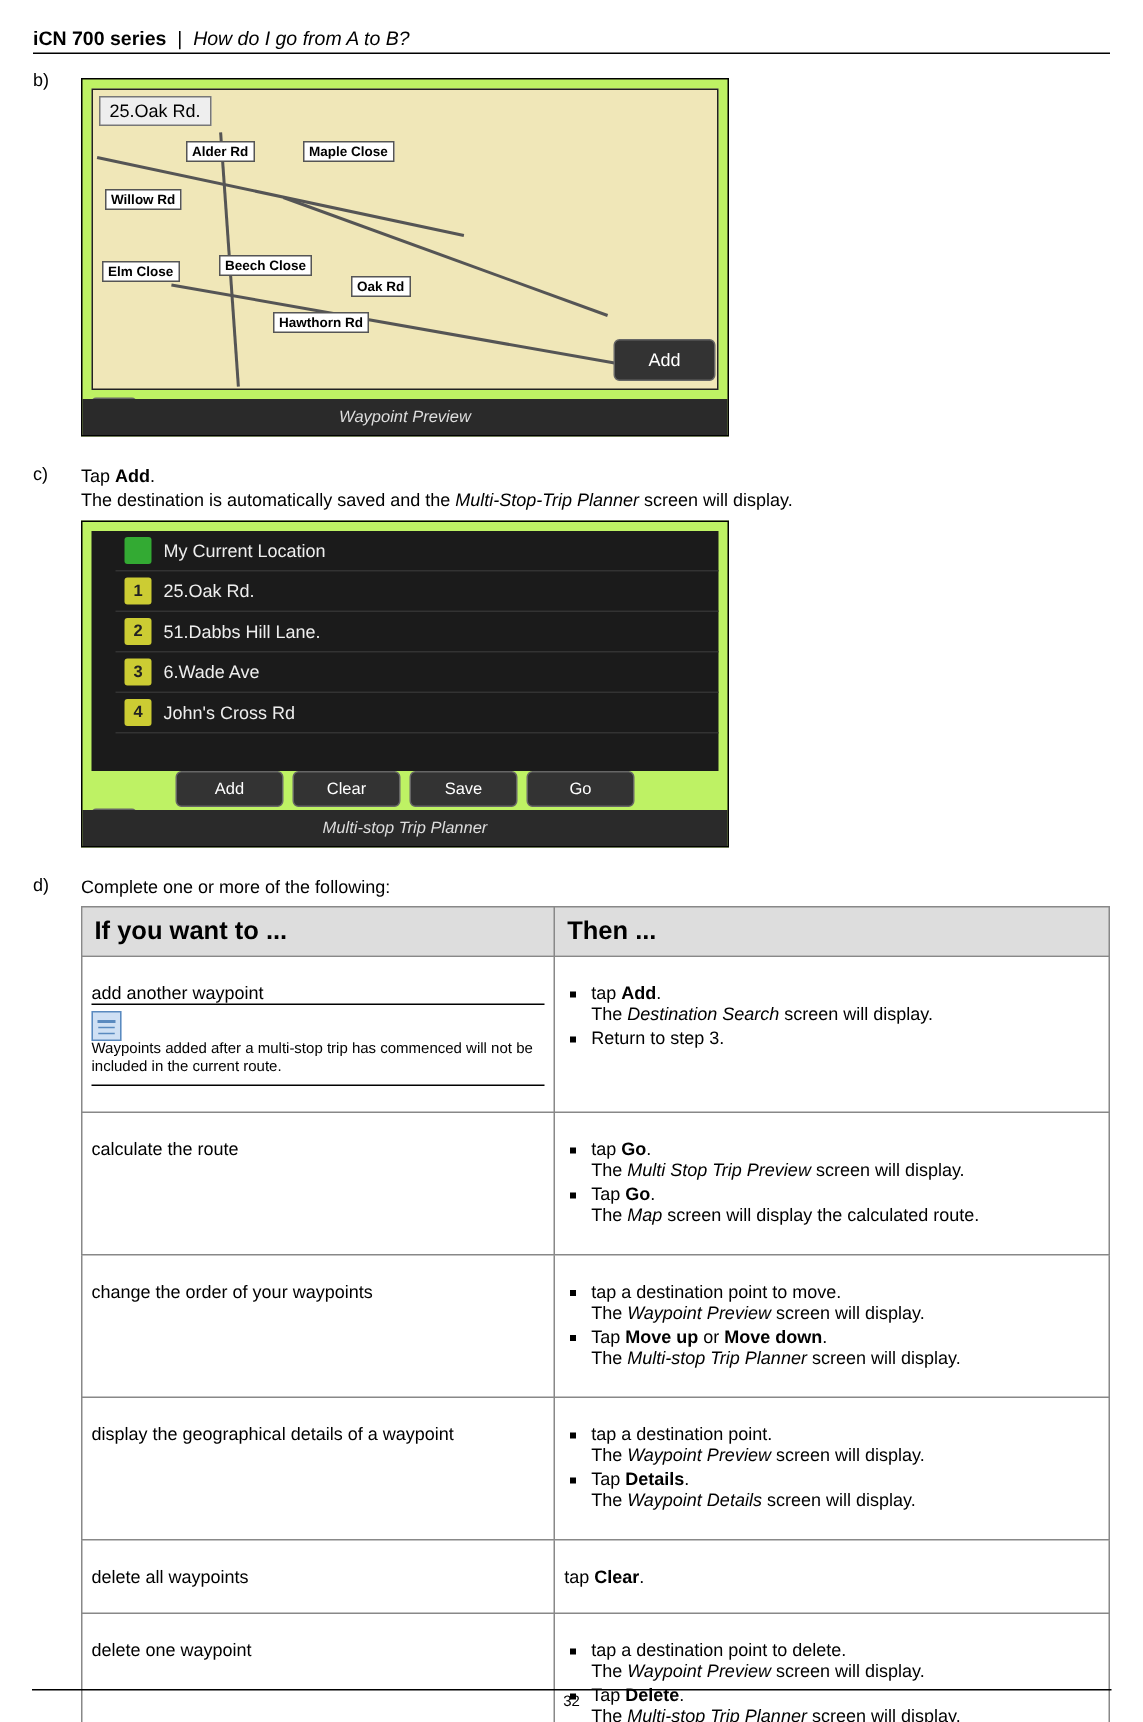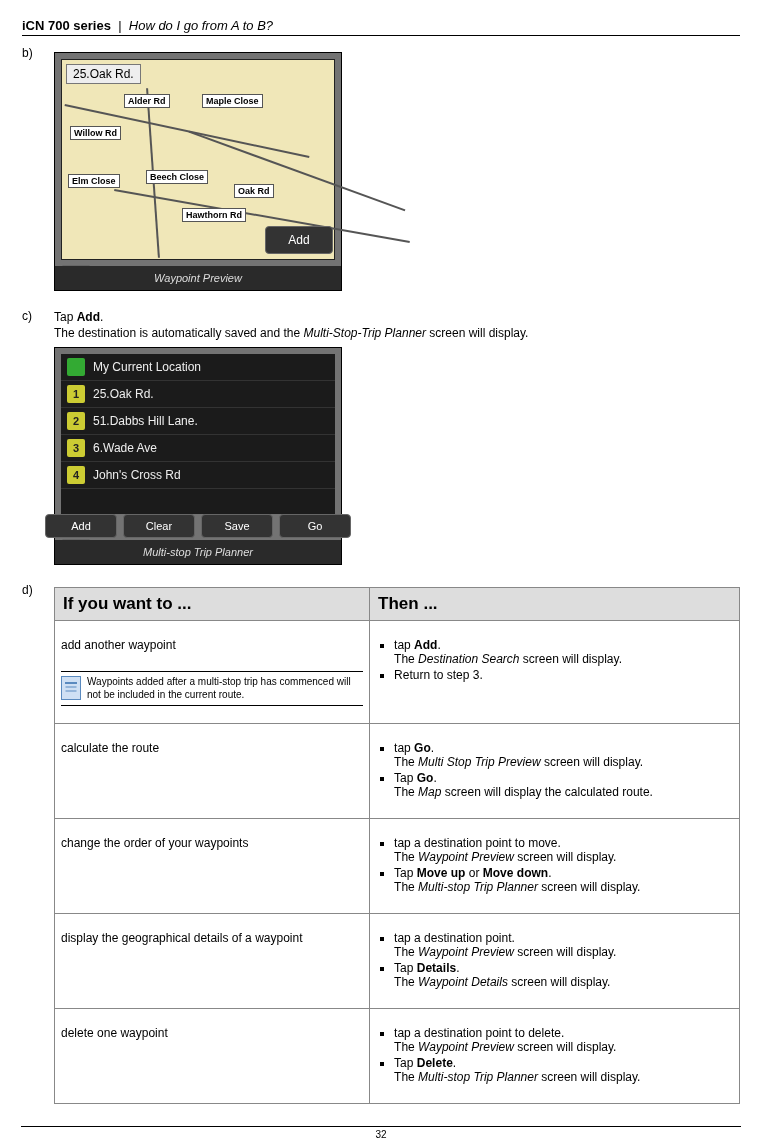--- a/index.html
+++ b/index.html
@@ -23,25 +23,25 @@
   .step-row { display: flex; margin-bottom: 8px; }
   .step-letter { width: 32px; flex: 0 0 32px; }
   .step-body { flex: 1; }
   .step-text { line-height: 1.35; }
   .italic { font-style: italic; }
   .bold { font-weight: bold; }
 
   
   .shot {
     border: 1px solid #000;
-    width: 288px;
+    width: 432px;
     margin: 6px 0 10px 0;
     box-sizing: border-box;
     position: relative;
-    background: #737373;
+    background: #bef264;
   }
   .shot1 { height: 239px; }
   .shot1-map {
     position: absolute;
     top: 6px; left: 6px; right: 6px; bottom: 30px;
     background: #f0e7b8;
     border: 1px solid #222;
   }
   .map-road {
     position: absolute;
@@ -99,20 +99,21 @@
     font-size: 14px;
     display: flex; align-items: center; justify-content: center;
   }
 
   
   .shot2 { height: 218px; }
   .shot2-inner {
     position: absolute;
     top: 6px; left: 6px; right: 6px; bottom: 50px;
     background: #1b1b1b;
+    padding-left: 16px;
   }
   .trip-row {
     display: flex;
     align-items: center;
     color: #eee;
     font-size: 12px;
     padding: 4px 6px;
     border-bottom: 1px solid #333;
   }
   .trip-row .flag {
@@ -157,21 +158,21 @@
     padding: 17px 6px;
     font-size: 12px;
   }
   table.options th {
     background: #ddd;
     font-size: 17px;
     font-weight: bold;
     text-align: left;
     padding: 6px 8px;
   }
-  .note-row { display: flex; align-items: flex-start; margin-top: 19px; border-top: 1px solid #000; border-bottom: 1px solid #000; padding: 4px 0; }
+  .note-row { display: flex; align-items: flex-start; margin-top: 0; border-top: 1px solid #000; border-bottom: 1px solid #000; padding: 4px 0; flex-direction: column; }
   .note-icon {
     width: 18px; height: 22px;
     background: #cfe0f4;
     border: 1px solid #5a8abf;
     position: relative;
     margin-right: 6px;
     flex: 0 0 18px;
   }
   .note-icon::before {
     content: "";
@@ -269,20 +270,21 @@
       </div>
       <div class="back-chevron">&lt;</div>
       <div class="shot-footer">Multi-stop Trip Planner</div>
     </div>
   </div>
 </div>
 
 <div class="step-row">
   <div class="step-letter">d)</div>
   <div class="step-body">
+    <div class="step-text">Complete one or more of the following:</div>
 
     <table class="options">
       <tbody>
           <tr>
         <th style="width:46%;">If you want to ...</th>
         <th>Then ...</th>
       </tr>
 
       <tr>
         <td>
@@ -344,20 +346,26 @@
               <div class="li-sub"><span>The </span><span class="italic">Waypoint Preview</span><span> screen will display.</span></div>
             </li>
             <li>
               <span>Tap </span><span class="bold">Details</span><span>.</span>
               <div class="li-sub"><span>The </span><span class="italic">Waypoint Details</span><span> screen will display.</span></div>
             </li>
           </ul>
         </td>
       </tr>
 
+      <tr>
+        <td>delete all waypoints</td>
+        <td>
+          <span>tap </span><span class="bold">Clear</span><span>.</span>
+        </td>
+      </tr>
 
       <tr>
         <td>delete one waypoint</td>
         <td>
           <ul class="actions">
             <li>
               <span>tap a destination point to delete.</span>
               <div class="li-sub"><span>The </span><span class="italic">Waypoint Preview</span><span> screen will display.</span></div>
             </li>
             <li>

